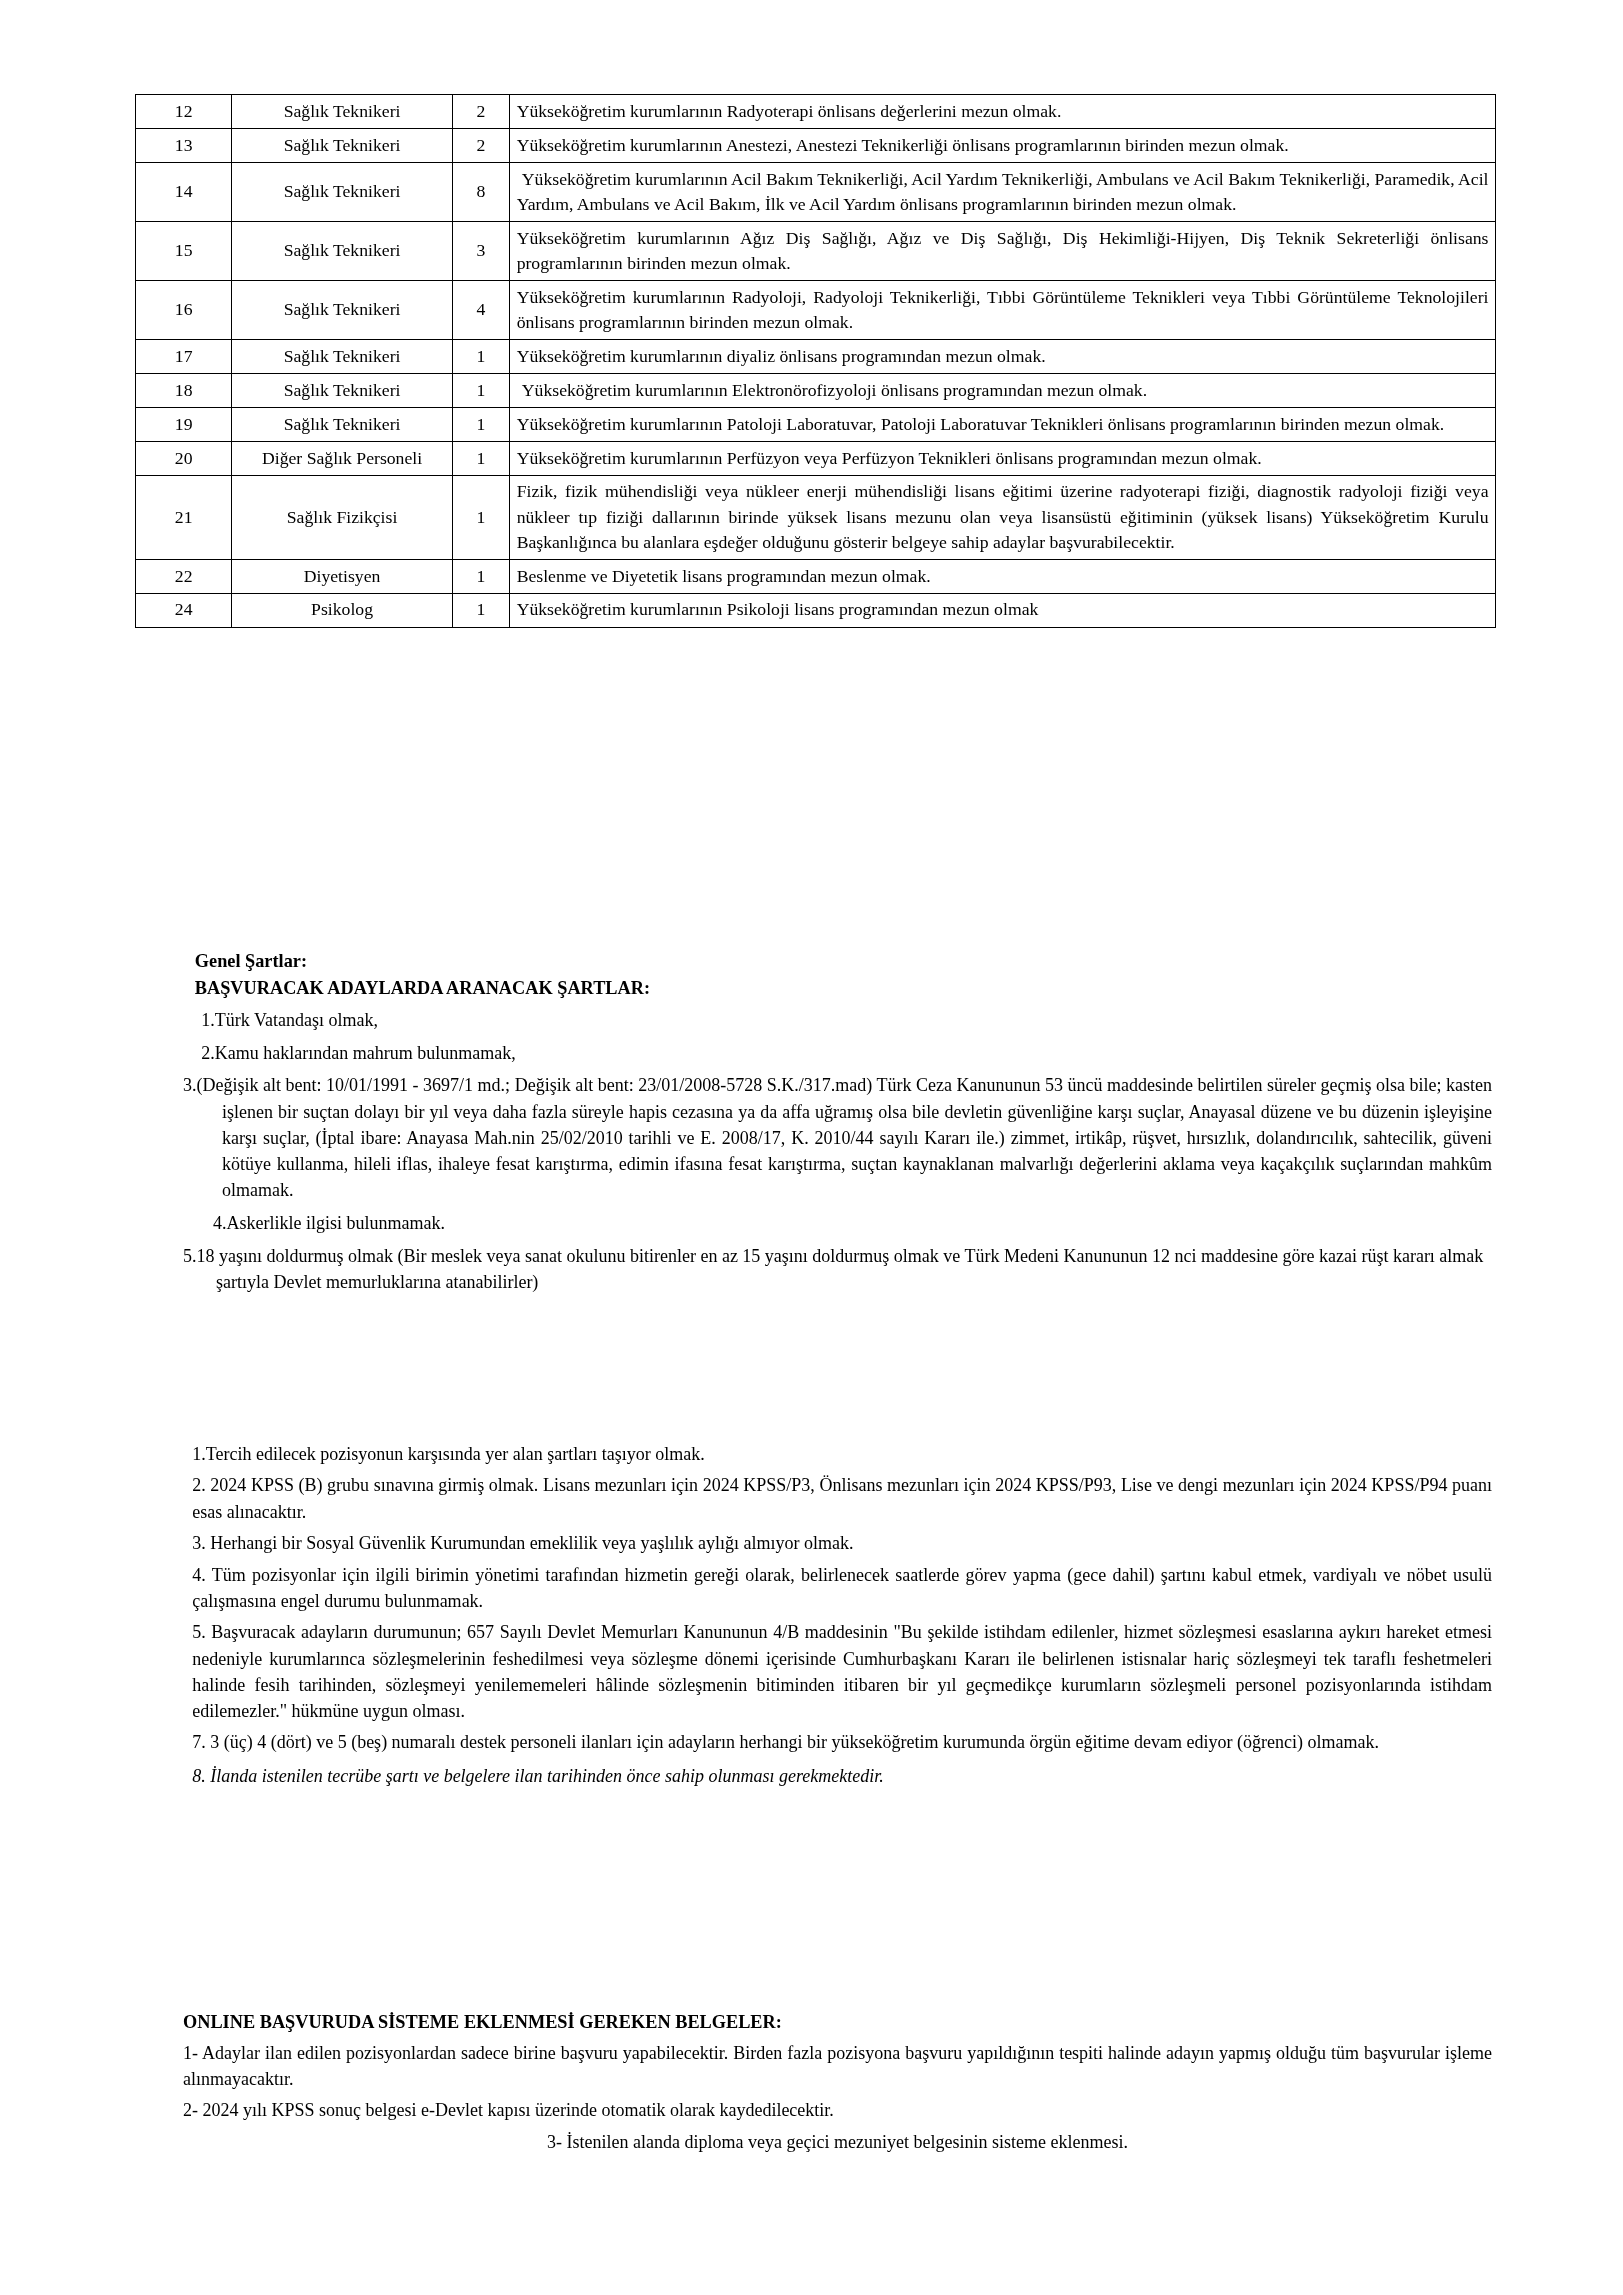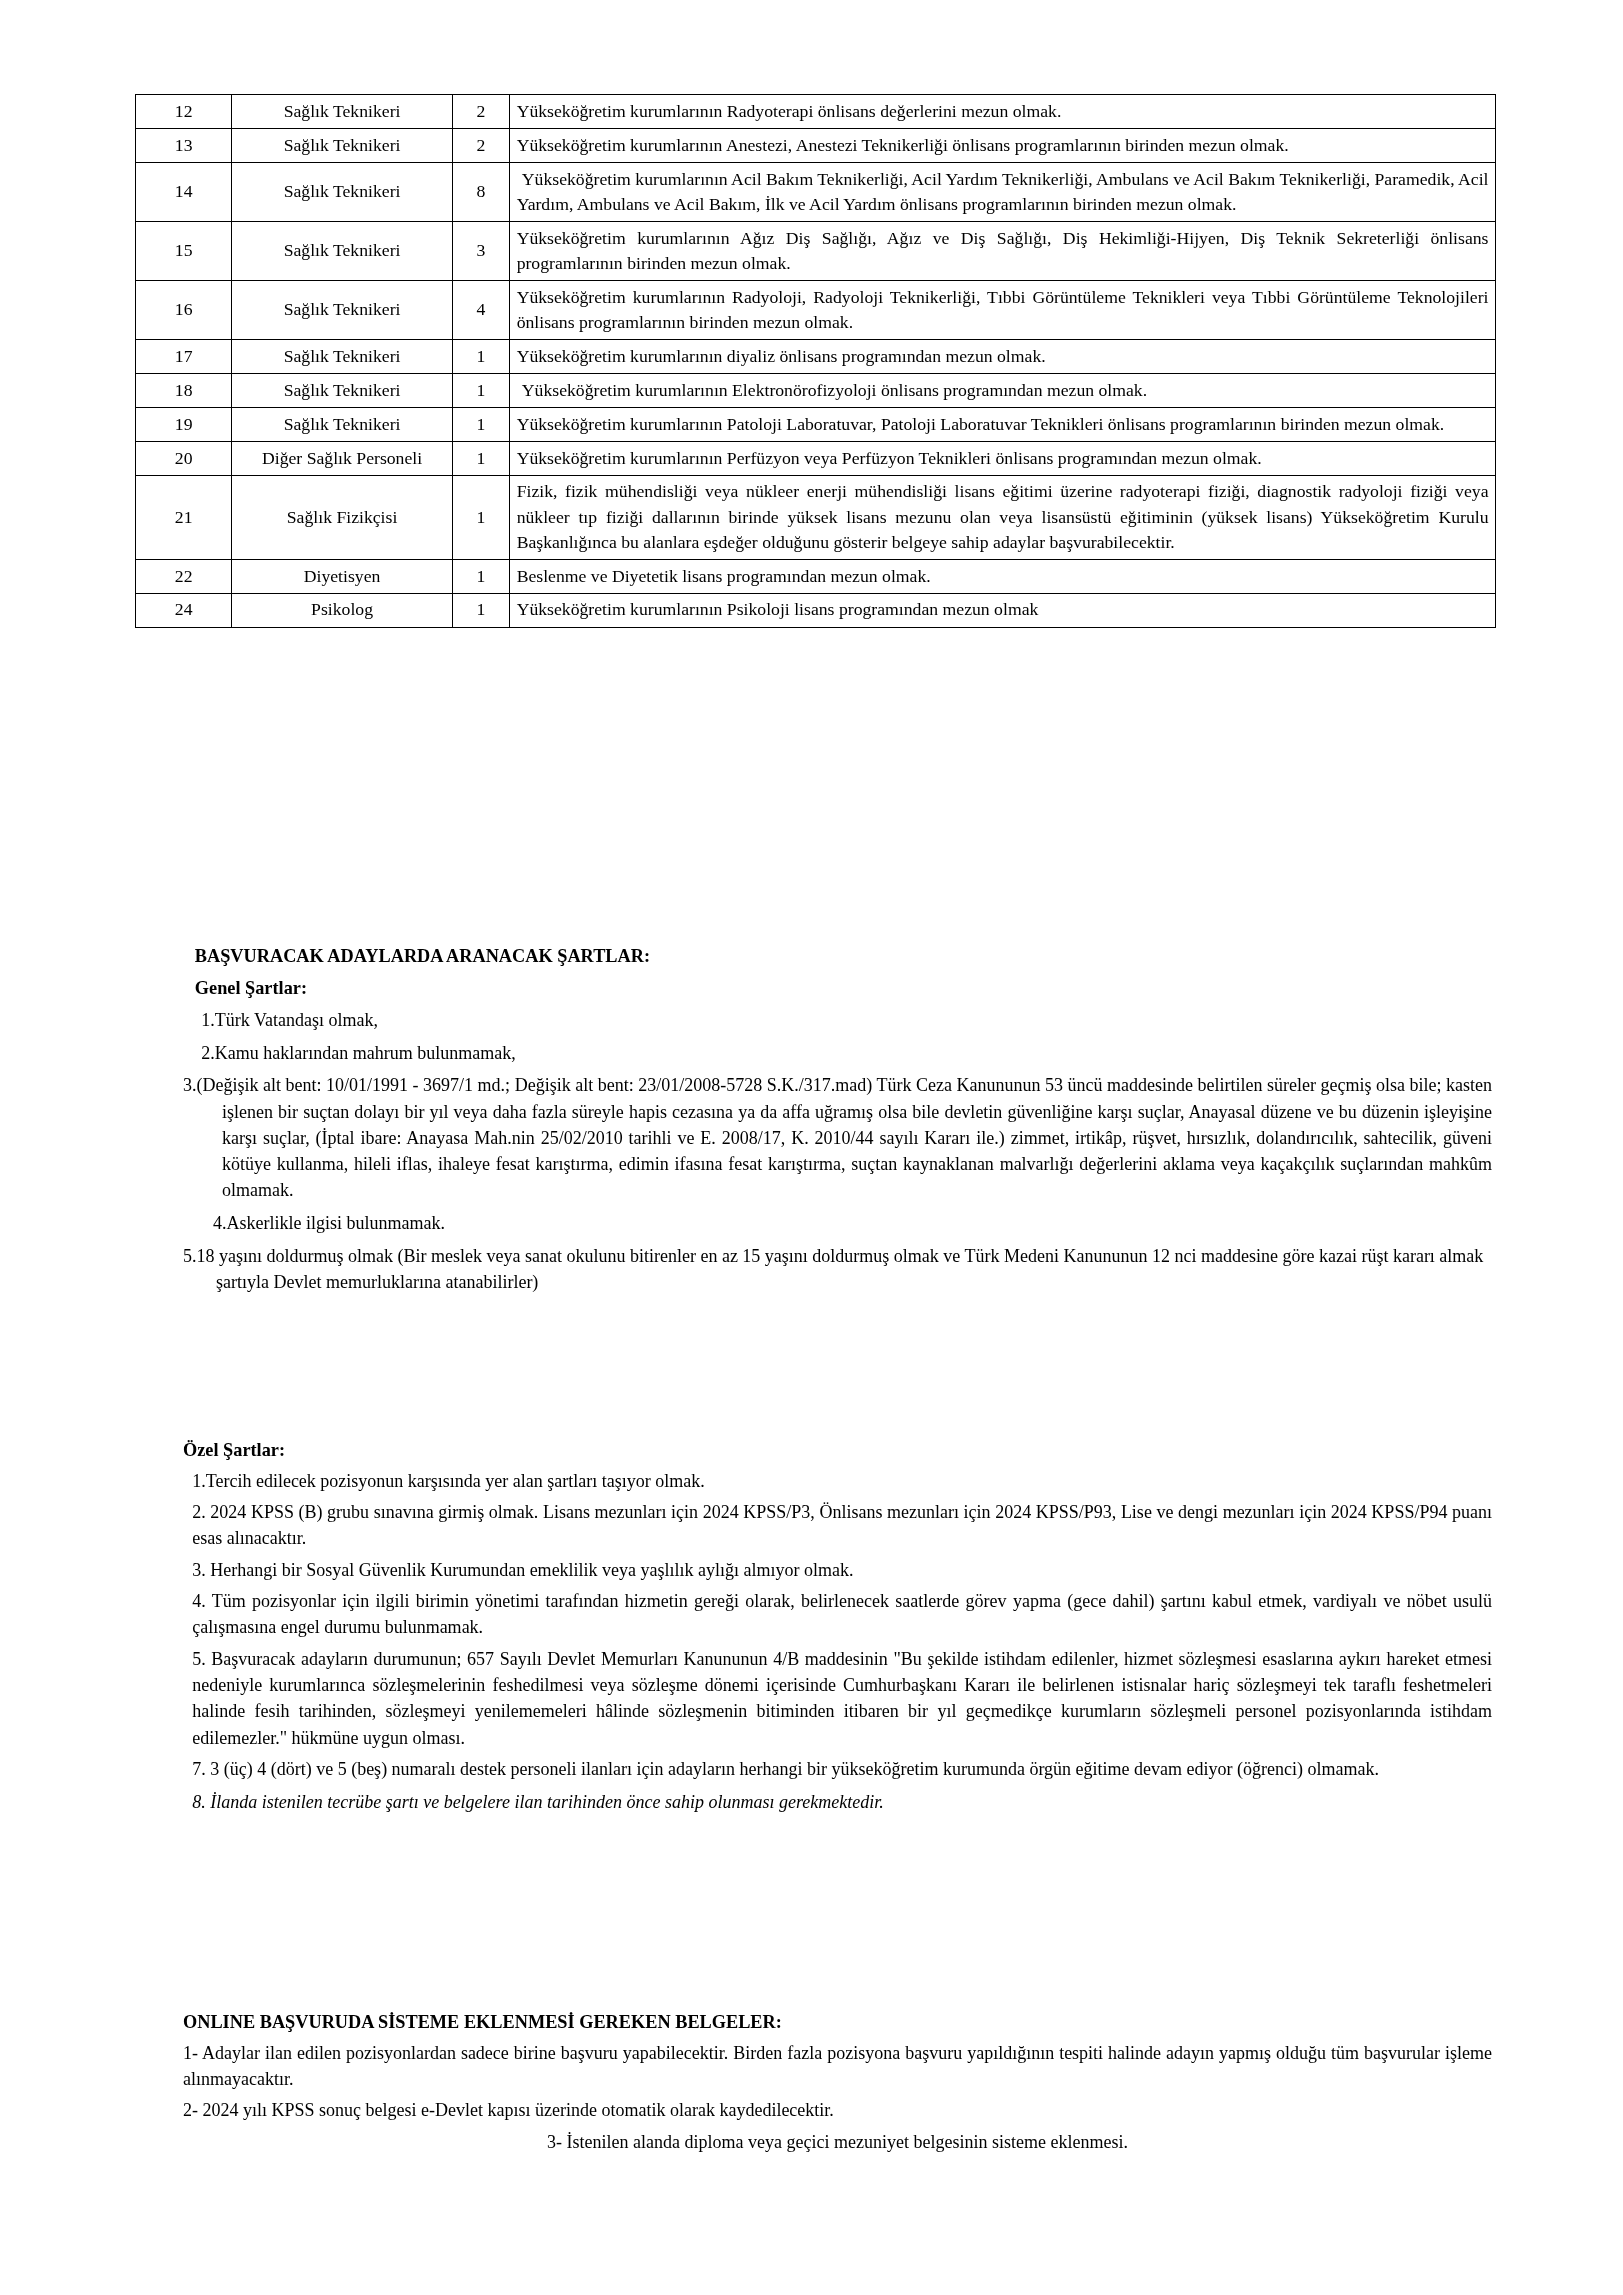--- a/index.html
+++ b/index.html
@@ -159,36 +159,35 @@
         <td class="c-title">Psikolog</td>
         <td class="c-cnt">1</td>
         <td class="c-desc">Yükseköğretim kurumlarının Psikoloji lisans programından mezun olmak</td>
       </tr>
 
     </tbody>
   </table>
 
   <div class="section blk" style="left:183px; top:943px; width:1309px;">
 
+    <div class="h-bold p-left" style="padding-left:11.8px; margin-top:5.2px;">Genel Şartlar:</div>
+
     <div class="h-bold p-left" style="padding-left:11.8px;">BAŞVURACAK ADAYLARDA ARANACAK ŞARTLAR:</div>
-
-    <div class="h-bold p-left" style="padding-left:11.8px; margin-top:5.2px;">Genel Şartlar:</div>
 
     <div style="margin-top:5.2px;">
       <p class="p-left ind-1">1.Türk Vatandaşı olmak,</p>
       <p class="p-left ind-1" style="margin-top:6.5px;">2.Kamu haklarından mahrum bulunmamak,</p>
       <p class="p-just ind-1 hang-3" style="margin-top:6.5px;">3.(Değişik alt bent: 10/01/1991 - 3697/1 md.; Değişik alt bent: 23/01/2008-5728 S.K./317.mad) Türk Ceza Kanununun 53 üncü maddesinde belirtilen süreler geçmiş olsa bile; kasten işlenen bir suçtan dolayı bir yıl veya daha fazla süreyle hapis cezasına ya da affa uğramış olsa bile devletin güvenliğine karşı suçlar, Anayasal düzene ve bu düzenin işleyişine karşı suçlar, (İptal ibare: Anayasa Mah.nin 25/02/2010 tarihli ve E. 2008/17, K. 2010/44 sayılı Kararı ile.) zimmet, irtikâp, rüşvet, hırsızlık, dolandırıcılık, sahtecilik, güveni kötüye kullanma, hileli iflas, ihaleye fesat karıştırma, edimin ifasına fesat karıştırma, suçtan kaynaklanan malvarlığı değerlerini aklama veya kaçakçılık suçlarından mahkûm olmamak.</p>
       <p class="p-left ind-2" style="margin-top:6.5px;">4.Askerlikle ilgisi bulunmamak.</p>
       <p class="p-left ind-2 hang-5" style="margin-top:6.5px;">5.18 yaşını doldurmuş olmak (Bir meslek veya sanat okulunu bitirenler en az 15 yaşını doldurmuş olmak ve Türk Medeni Kanununun 12 nci maddesine göre kazai rüşt kararı almak şartıyla Devlet memurluklarına atanabilirler)</p>
     </div>
   </div>
 
   <div class="section blk" style="left:183px; top:1437px; width:1309px;">
 
-    <div class="h-bold p-left">Özel Şartlar:</div>
 
     <div style="margin-top:3.9px;">
       <p class="p-left" style="padding-left:9.2px;">1.Tercih edilecek pozisyonun karşısında yer alan şartları taşıyor olmak.</p>
       <p class="p-just" style="padding-left:9.2px; margin-top:5.2px;">2. 2024 KPSS (B) grubu sınavına girmiş olmak. Lisans mezunları için 2024 KPSS/P3, Önlisans mezunları için 2024 KPSS/P93, Lise ve dengi mezunları için 2024 KPSS/P94 puanı esas alınacaktır.</p>
       <p class="p-left" style="padding-left:9.2px; margin-top:5.2px;">3. Herhangi bir Sosyal Güvenlik Kurumundan emeklilik veya yaşlılık aylığı almıyor olmak.</p>
       <p class="p-just" style="padding-left:9.2px; margin-top:5.2px;">4. Tüm pozisyonlar için ilgili birimin yönetimi tarafından hizmetin gereği olarak, belirlenecek saatlerde görev yapma (gece dahil) şartını kabul etmek, vardiyalı ve nöbet usulü çalışmasına engel durumu bulunmamak.</p>
       <p class="p-just" style="padding-left:9.2px; margin-top:5.2px;">5. Başvuracak adayların durumunun; 657 Sayılı Devlet Memurları Kanununun 4/B maddesinin "Bu şekilde istihdam edilenler, hizmet sözleşmesi esaslarına aykırı hareket etmesi nedeniyle kurumlarınca sözleşmelerinin feshedilmesi veya sözleşme dönemi içerisinde Cumhurbaşkanı Kararı ile belirlenen istisnalar hariç sözleşmeyi tek taraflı feshetmeleri halinde fesih tarihinden, sözleşmeyi yenilememeleri hâlinde sözleşmenin bitiminden itibaren bir yıl geçmedikçe kurumların sözleşmeli personel pozisyonlarında istihdam edilemezler." hükmüne uygun olması.</p>
       <p class="p-just" style="padding-left:9.2px; margin-top:5.2px;">7. 3 (üç) 4 (dört) ve 5 (beş) numaralı destek personeli ilanları için adayların herhangi bir yükseköğretim kurumunda örgün eğitime devam ediyor (öğrenci) olmamak.</p>
       <p class="p-left" style="padding-left:9.2px; margin-top:7px;font-style:italic;">8. İlanda istenilen tecrübe şartı ve belgelere ilan tarihinden önce sahip olunması gerekmektedir.</p>
     </div>

